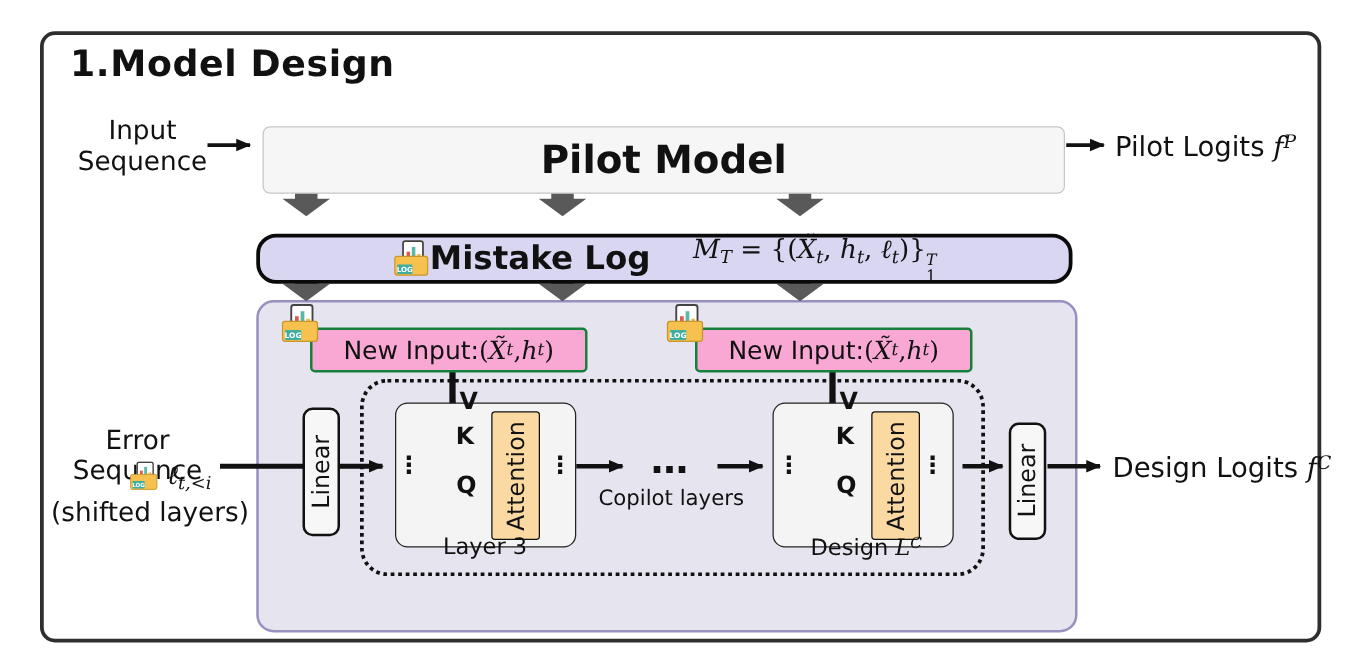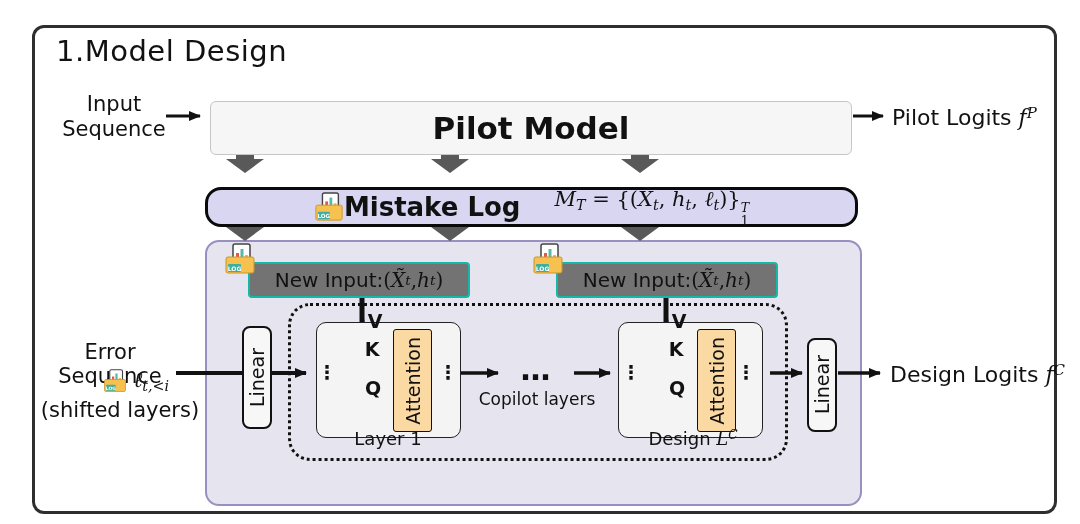--- a/index.html
+++ b/index.html
@@ -1,29 +1,29 @@
 <!DOCTYPE html>
 <html><head>
 <meta charset="utf-8">
 <style>
   html,body{margin:0;padding:0;background:#fff;}
   #stage{position:relative;width:1080px;height:524px;background:#fff;overflow:hidden;
          font-family:"DejaVu Sans","Liberation Sans",sans-serif;color:#111;}
   .abs{position:absolute;}
   #frame{left:32px;top:25px;width:1019px;height:483px;border:3px solid #2e2e2e;border-radius:12px;background:#fff;}
-  #title{left:56px;top:34px;font-size:29px;font-weight:400;letter-spacing:.5px;}
+  #title{left:56px;top:34px;font-size:29px;font-weight:700;letter-spacing:.5px;}
   
   .box{position:absolute;box-sizing:border-box;display:flex;align-items:center;justify-content:center;margin-top:11px;}
   #pilot-box{left:210px;top:90px;width:642px;height:54px;background:#f6f6f6;border:1.5px solid #c6c6c6;border-radius:6px;
              font-size:31px;font-weight:800;z-index:3;}
   #mistake-bar{left:205px;top:176px;width:653px;height:40px;background:#d9d6f1;border:3.5px solid #0a0a0a;border-radius:16px;
                z-index:3;display:flex;align-items:center;justify-content:center;gap:0;}
   #mistake-bar .mlabel{font-size:26px;font-weight:800;}
   #copilot-container{left:205px;top:240px;width:653px;height:262px;background:#e6e4ef;border:2px solid #998fc0;border-radius:14px;z-index:0;}
-  .new-input{background:#737373;border:2px solid #14b8a6;border-radius:4px;font-size:20px;z-index:3;}
+  .new-input{background:#f9a8d4;border:2px solid #15803d;border-radius:4px;font-size:20px;z-index:3;}
   #new-input-1{left:248px;top:251px;width:222px;height:36px;}
   #new-input-2{left:556px;top:251px;width:222px;height:36px;}
   #dotted-rect{left:288px;top:303px;width:494px;height:152px;border:3px dotted #111;border-radius:22px;z-index:1;}
   .layer-box{background:#f4f4f4;border:1.5px solid #222;border-radius:10px;z-index:3;}
   #layer1-box{left:316px;top:311px;width:145px;height:116px;}
   #layer2-box{left:618px;top:311px;width:145px;height:116px;}
   .attn{background:#fbd9a2;border:1.5px solid #111;border-radius:3px;z-index:4;font-size:19px;}
   #attn1{left:393px;top:318px;width:39px;height:103px;}
   #attn2{left:697px;top:318px;width:39px;height:103px;}
   .linear{background:#f7f7f7;border:2px solid #111;border-radius:8px;z-index:4;font-size:19px;}
@@ -201,21 +201,21 @@
 
   <div id="layer1-box" class="box layer-box"></div>
   <div id="attn1" class="box attn">
     <span class="vtext">Attention</span>
   </div>
   <div class="lbl ctr vkq" style="left:375px;top:321px;">V</div>
   <div class="lbl ctr vkq" style="left:372px;top:349px;">K</div>
   <div class="lbl ctr vkq" style="left:373px;top:388px;">Q</div>
   <div class="lbl ctr vdots" style="left:327px;top:372px;">⋮</div>
   <div class="lbl ctr vdots" style="left:448px;top:372px;">⋮</div>
-  <div class="lbl ctr layer-label" style="left:388px;top:438px;">Layer 1</div>
+  <div class="lbl ctr layer-label" style="left:388px;top:438px;">Layer 3</div>
 
   <div id="hdots" class="lbl ctr" style="left:537px;top:369px;">…</div>
   <div id="copilot-layers-label" class="lbl ctr" style="left:537px;top:399px;">Copilot layers</div>
 
   <div id="layer2-box" class="box layer-box"></div>
   <div id="attn2" class="box attn">
     <span class="vtext">Attention</span>
   </div>
   <div class="lbl ctr vkq" style="left:679px;top:321px;">V</div>
   <div class="lbl ctr vkq" style="left:676px;top:349px;">K</div>

